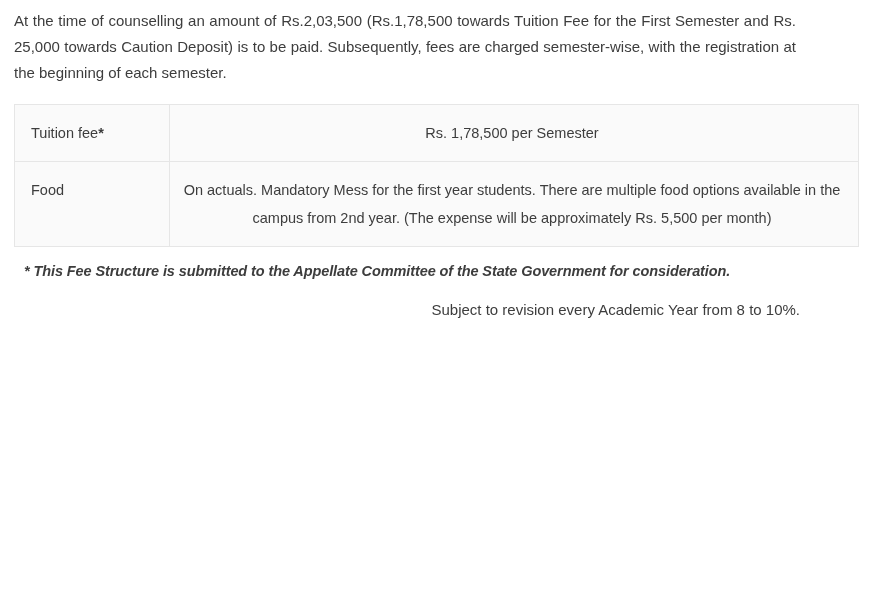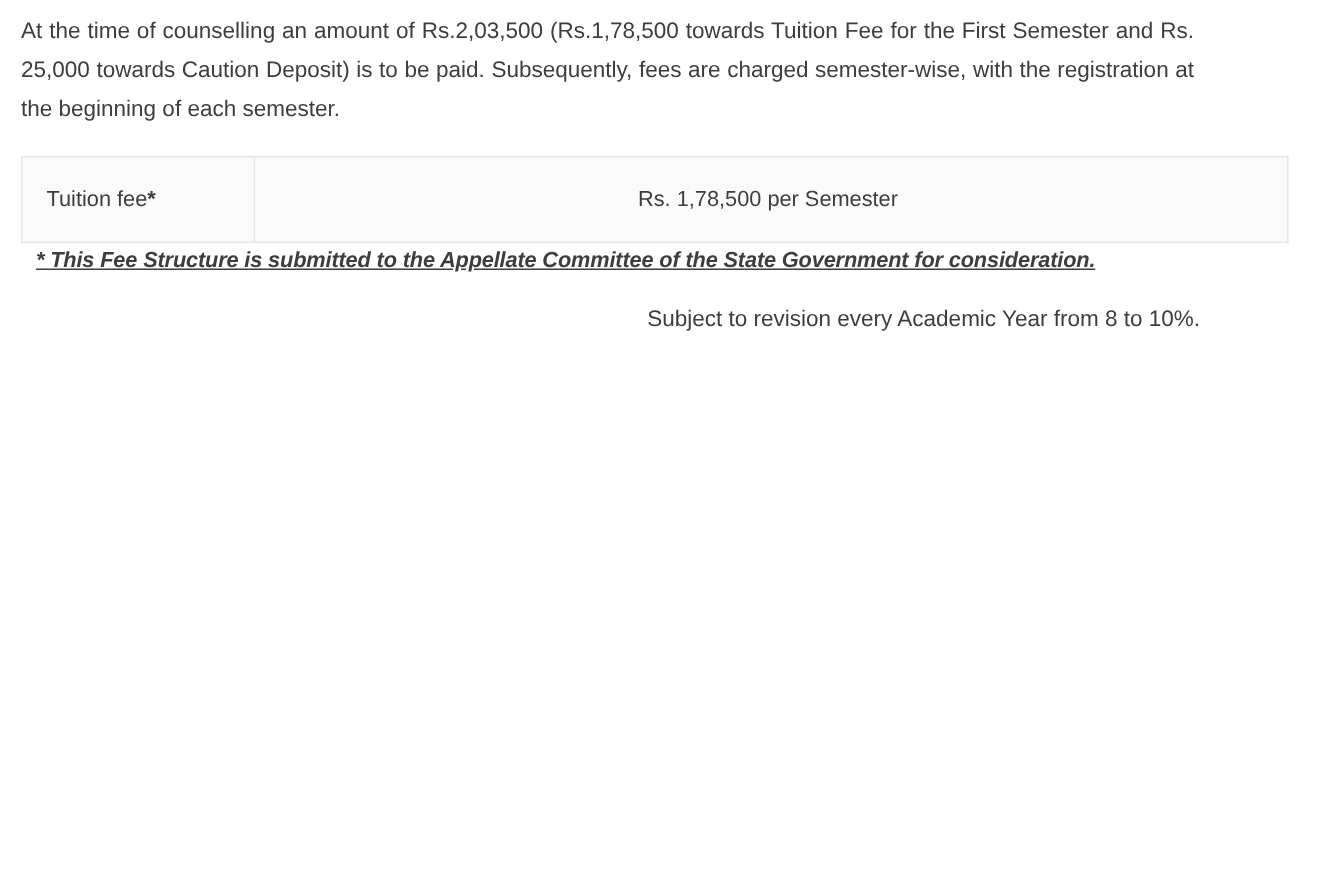--- a/index.html
+++ b/index.html
@@ -50,23 +50,22 @@
   table.fee-table td.value-cell {
     width: auto;
     text-align: center;
   }
   .row-tall td { padding-top: 15px; padding-bottom: 15px; }
   .footnote {
     font-size: 14.5px;
     font-style: italic;
     font-weight: bold;
     color: #3d3d3d;
-    margin: 4px 0 0 10px;
+    margin: 16px 0 0 10px;
     letter-spacing: -0.1px;
-    text-decoration: underline;
   }
   .subject {
     font-size: 15px;
     color: #3d3d3d;
     margin: 22px 0 0 10px;
     text-align: right;
   }
   .asterisk { font-weight: bold; }
 </style>
 </head>
@@ -75,20 +74,24 @@
 <div class="page">
 
   <p class="intro">At the time of counselling an amount of Rs.2,03,500 (Rs.1,78,500 towards Tuition Fee for the First Semester and Rs. 25,000 towards Caution Deposit) is to be paid. Subsequently, fees are charged semester-wise, with the registration at the beginning of each semester.</p>
 
   <table class="fee-table">
     <tbody>
       <tr class="row-tall">
         <td class="label-cell"><span>Tuition fee</span><span class="asterisk">*</span></td>
         <td class="value-cell">Rs. 1,78,500 per Semester</td>
       </tr>
+      <tr>
+        <td class="label-cell">Food</td>
+        <td class="value-cell">On actuals. Mandatory Mess for the first year students. There are multiple food options available in the campus from 2nd year. (The expense will be approximately Rs. 5,500 per month)</td>
+      </tr>
     </tbody>
   </table>
 
   <p class="footnote">* This Fee Structure is submitted to the Appellate Committee of the State Government for consideration.</p>
 
   <p class="subject">Subject to revision every Academic Year from 8 to 10%.</p>
 
 </div>
 
 </body></html>

